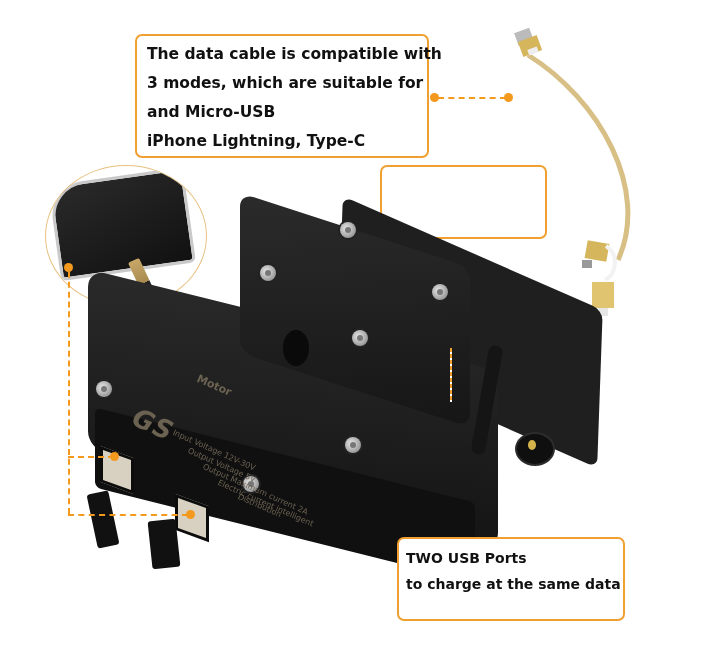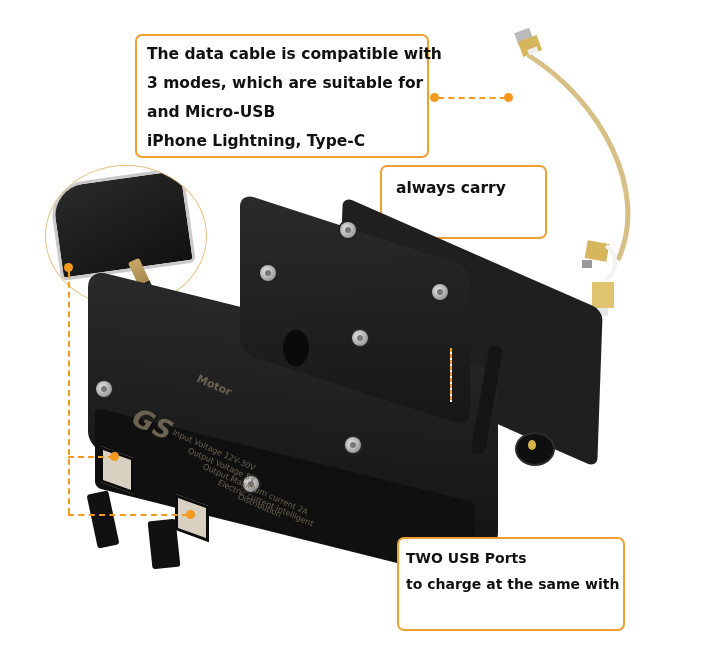--- a/index.html
+++ b/index.html
@@ -22,21 +22,20 @@
   <span class="line">The data cable is compatible with</span>
   <span class="line">3 modes, which are suitable for</span>
   <span class="line">and Micro-USB</span>
   <span class="line">iPhone Lightning, Type-C</span>
 </div>
 <div class="dot" style="left:430px;top:93px;"></div>
 <div class="dash-h" style="left:438px;top:97px;width:68px;"></div>
 <div class="dot" style="left:504px;top:93px;"></div>
 
 <div class="callout" style="left:380px;top:165px;width:167px;height:74px;padding:6px 14px;font-size:15.5px;line-height:30px;">
-  <span class="line">always carry</span>
 </div>
 
 <svg class="abs" style="left:490px;top:20px;" width="170" height="320" viewBox="0 0 170 320">
   <path d="M38 35 C110 80 160 170 128 240" stroke="#d8bf86" stroke-width="5" fill="none"></path>
   <rect x="26" y="10" width="16" height="14" fill="#bbb" transform="rotate(-20 34 17)"></rect>
   <rect x="30" y="18" width="20" height="16" fill="#d6b65c" transform="rotate(-20 40 26)"></rect>
   <rect x="38" y="28" width="10" height="6" fill="#eee" transform="rotate(-20 43 31)"></rect>
   <rect x="96" y="222" width="22" height="18" fill="#d6b65c" transform="rotate(10 107 231)"></rect>
   <rect x="92" y="240" width="10" height="8" fill="#999"></rect>
   <path d="M116 226 C130 235 126 255 115 260" stroke="#f2f2f2" stroke-width="4" fill="none"></path>
@@ -92,16 +91,16 @@
   <div class="abs" style="left:528px;top:440px;width:8px;height:10px;border-radius:50%;background:#d4b44a;"></div>
 </div>
 
 <div class="dash-h" style="left:68px;top:514px;width:120px;"></div>
 <div class="dash-h" style="left:68px;top:456px;width:46px;"></div>
 <div class="dot" style="left:110px;top:452px;"></div>
 <div class="dot" style="left:186px;top:510px;"></div>
 
 <div class="solid-v" style="left:450px;top:348px;height:54px;background:repeating-linear-gradient(#f0a030 0 4px,#fff 4px 6px);"></div>
 
-<div class="callout" style="left:397px;top:537px;width:228px;height:94px;padding:6px 7px;font-size:14px;line-height:26px;">
+<div class="callout" style="left:397px;top:537px;width:228px;height:84px;padding:6px 7px;font-size:14px;line-height:26px;">
   <span class="line">TWO USB Ports</span>
-  <span class="line">to charge at the same with</span>
+  <span class="line">to charge at the same data</span>
 </div>
 
 </body></html>

